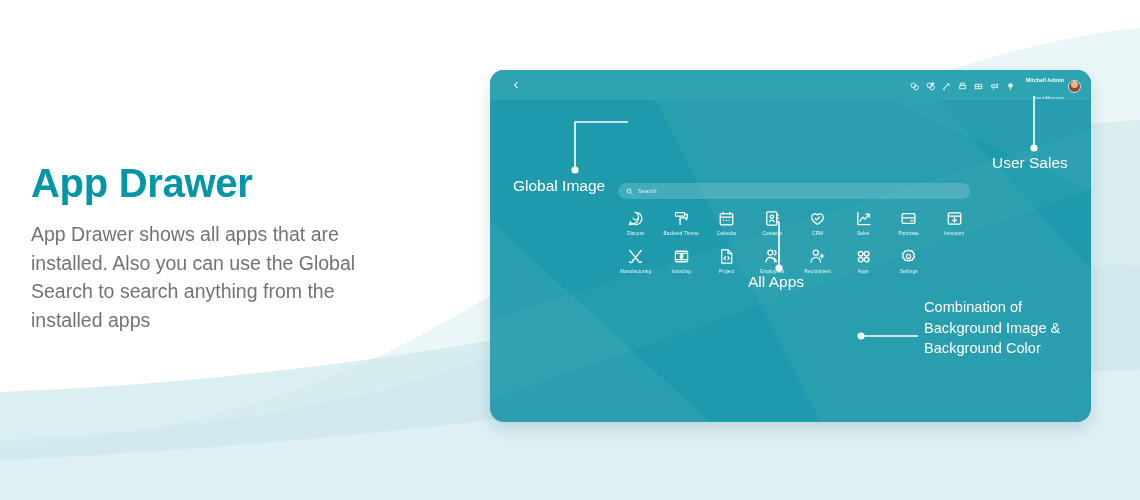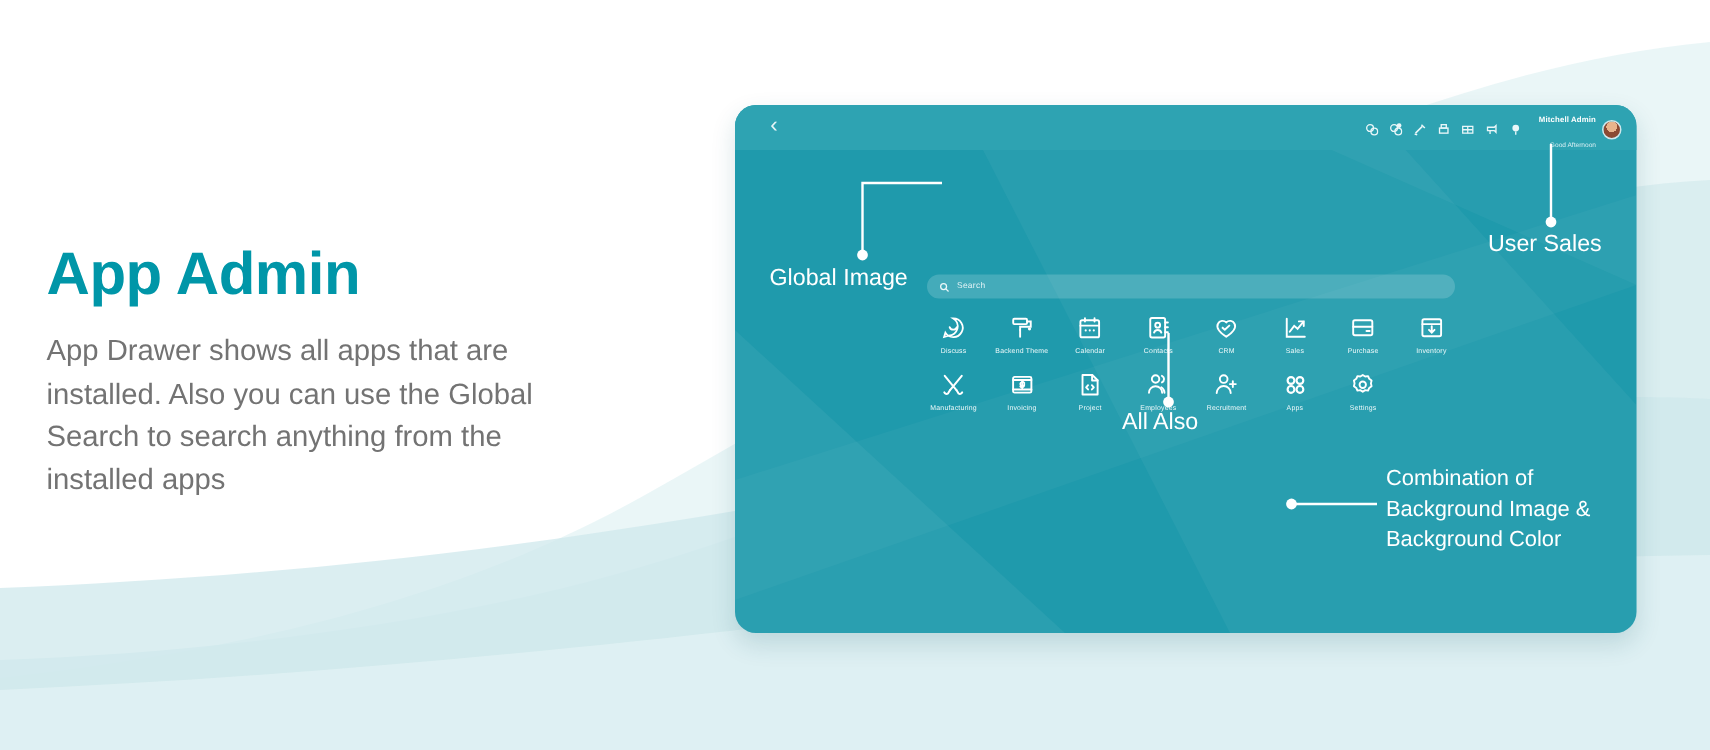--- a/index.html
+++ b/index.html
@@ -82,39 +82,39 @@
     text-align:center;
   }
 
   
   .callout{position:absolute;color:#ffffff;}
   .callout-text{font-size:15.5px;line-height:19px;white-space:pre-line;}
 
   .c-global{left:513px;top:176px;}
   .c-allapps{left:748px;top:272px;}
   .c-user{left:992px;top:153px;}
-  .c-bg{left:924px;top:309px;}
+  .c-bg{left:924px;top:297px;}
   .c-bg .callout-text{line-height:20.5px;font-size:14.6px;}
 
   .lead-svg{position:absolute;left:0;top:0;width:1140px;height:500px;pointer-events:none;}
 </style>
 </head>
 <body>
 
 <div class="stage">
 
   <svg class="bg-waves" viewBox="0 0 1140 500" preserveAspectRatio="none">
     <path d="M1140,28 C1010,40 880,92 760,150 C640,208 540,268 430,330 C330,386 200,430 0,452 L0,500 L1140,500 Z" fill="#e6f4f6" opacity="0.85"></path>
     <path d="M1140,120 C1020,126 900,168 790,224 C660,290 520,360 350,398 C230,424 110,436 0,440 L0,500 L1140,500 Z" fill="#d7ecef" opacity="0.85"></path>
     <path d="M0,392 C150,386 300,372 470,344 C660,312 830,278 1000,268 C1060,264 1105,264 1140,266 L1140,500 L0,500 Z" fill="#cfe8ec" opacity="0.75"></path>
     <path d="M0,460 C180,452 360,436 560,412 C760,388 950,372 1140,370 L1140,500 L0,500 Z" fill="#dff1f3" opacity="0.9"></path>
   </svg>
 
   <div class="left-copy">
-    <h1 class="headline">App Admin</h1>
+    <h1 class="headline">App Drawer</h1>
     <p class="body-copy">App Drawer shows all apps that are installed. Also you can use the Global Search to search anything from the installed apps</p>
   </div>
 
   <div class="panel">
 
     <svg class="panel-sheen" viewBox="0 0 601 352" preserveAspectRatio="none">
       <path d="M0,352 L0,150 L220,352 Z" fill="#ffffff" opacity="0.05"></path>
       <path d="M150,0 L420,0 L601,200 L601,352 L330,352 Z" fill="#ffffff" opacity="0.045"></path>
       <path d="M330,0 L601,0 L601,120 Z" fill="#ffffff" opacity="0.04"></path>
       <path d="M0,250 L601,60 L601,120 L0,330 Z" fill="#ffffff" opacity="0.03"></path>
@@ -365,21 +365,21 @@
       <circle cx="779" cy="268" r="3.6"></circle>
       <circle cx="1034" cy="148" r="3.6"></circle>
       <circle cx="861" cy="336" r="3.6"></circle>
     </g>
   </svg>
 
   <div class="callout c-global">
     <div class="callout-text">Global Image</div>
   </div>
   <div class="callout c-allapps">
-    <div class="callout-text">All Also</div>
+    <div class="callout-text">All Apps</div>
   </div>
   <div class="callout c-user">
     <div class="callout-text">User Sales</div>
   </div>
   <div class="callout c-bg">
     <div class="callout-text">Combination of
 Background Image &amp;
 Background Color</div>
   </div>
 

